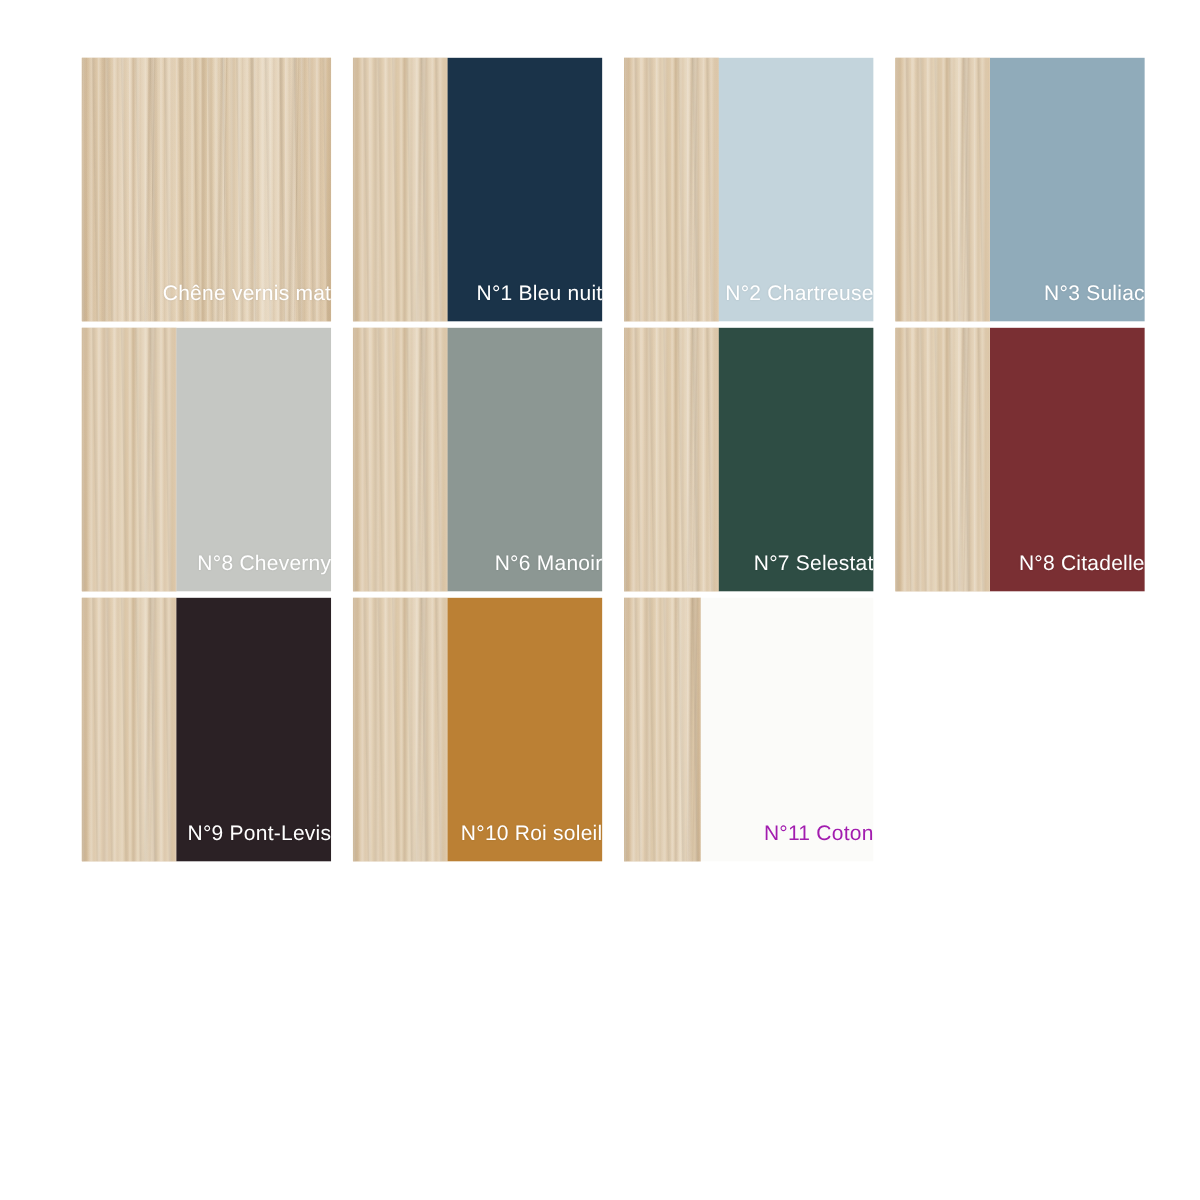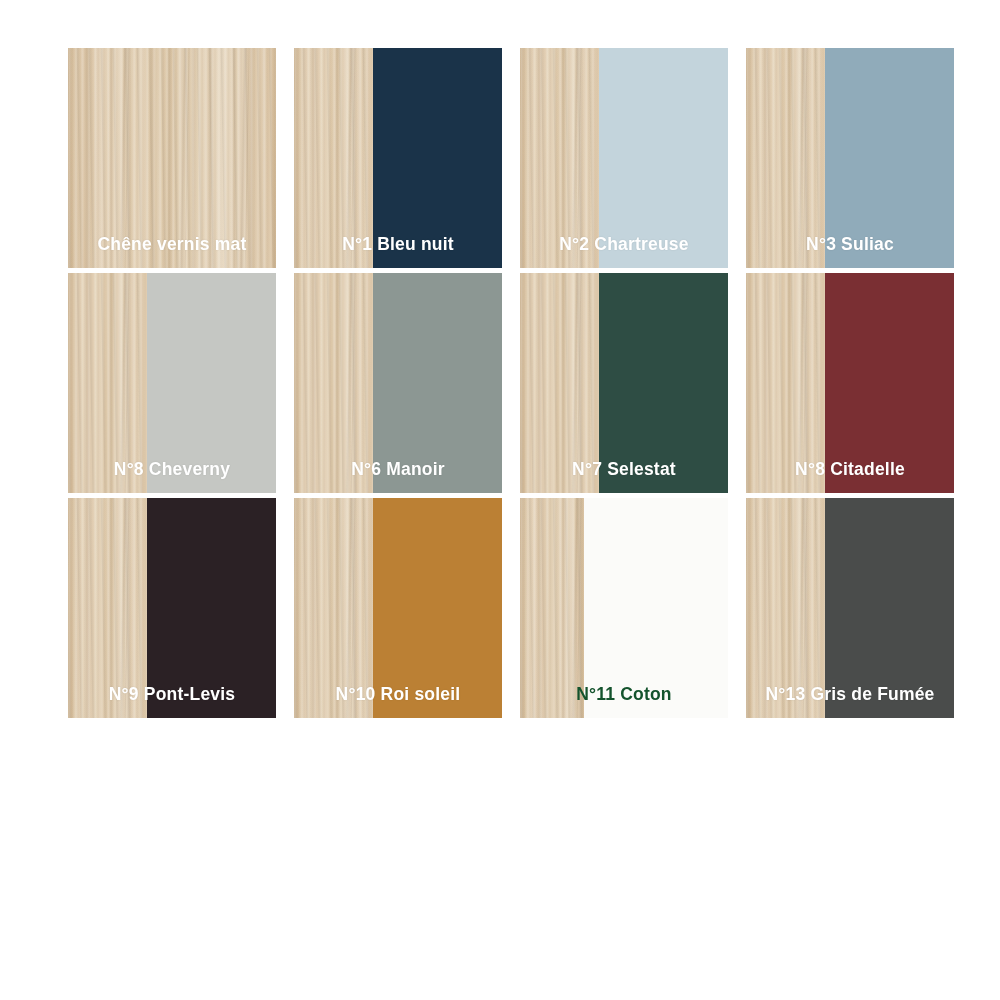--- a/index.html
+++ b/index.html
@@ -108,33 +108,33 @@
   
   .swatch.narrow-wood .wood { width: 31%; }
   .swatch.narrow-wood .paint { width: 69%; }
 
   
   .caption {
     position: absolute;
     left: 0;
     right: 0;
     bottom: 14px;
-    text-align: center;
+    text-align: right;
     font-size: 17.5px;
-    font-weight: 700;
+    font-weight: 400;
     letter-spacing: 0.2px;
     color: #ffffff;
     white-space: nowrap;
     line-height: 1.1;
     z-index: 3;
     text-shadow: 0 0 2px rgba(0,0,0,0.10);
   }
 
   .caption.dark {
-    color: #14532d;
+    color: #a21caf;
     text-shadow: none;
   }
 </style>
 </head>
 <body style="background: rgb(255, 255, 255);">
 
 <div id="board">
   <div id="grid">
       <div class="swatch full">
         <div class="wood"></div>
@@ -183,20 +183,15 @@
       <div class="swatch">
         <div class="wood"></div>
         <div class="paint" style="background: rgb(187, 128, 52);"></div>
         <div class="caption">N°10 Roi soleil</div>
       </div>
       <div class="swatch narrow-wood">
         <div class="wood"></div>
         <div class="paint" style="background: rgb(251, 251, 249);"></div>
         <div class="caption dark">N°11 Coton</div>
       </div>
-      <div class="swatch">
-        <div class="wood"></div>
-        <div class="paint" style="background: rgb(74, 76, 75);"></div>
-        <div class="caption">N°13 Gris de Fumée</div>
-      </div>
       <div class="swatch empty"></div>
     </div>
 </div>
 
 </body></html>

